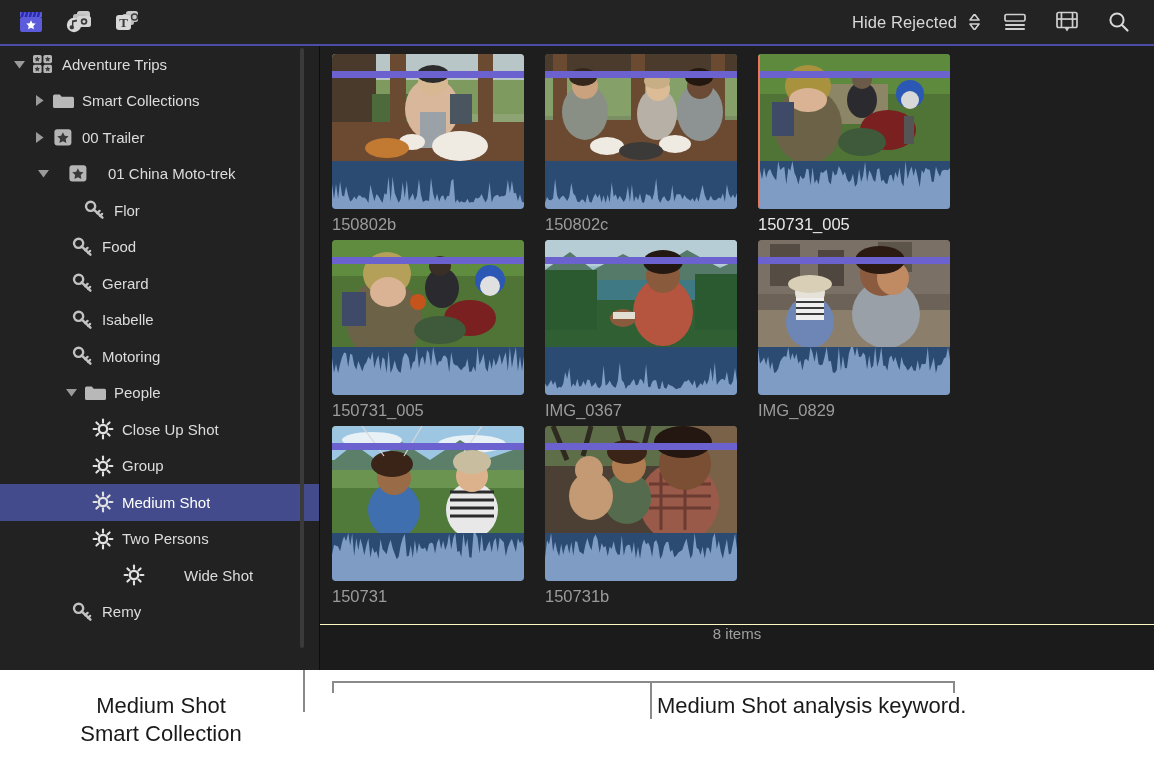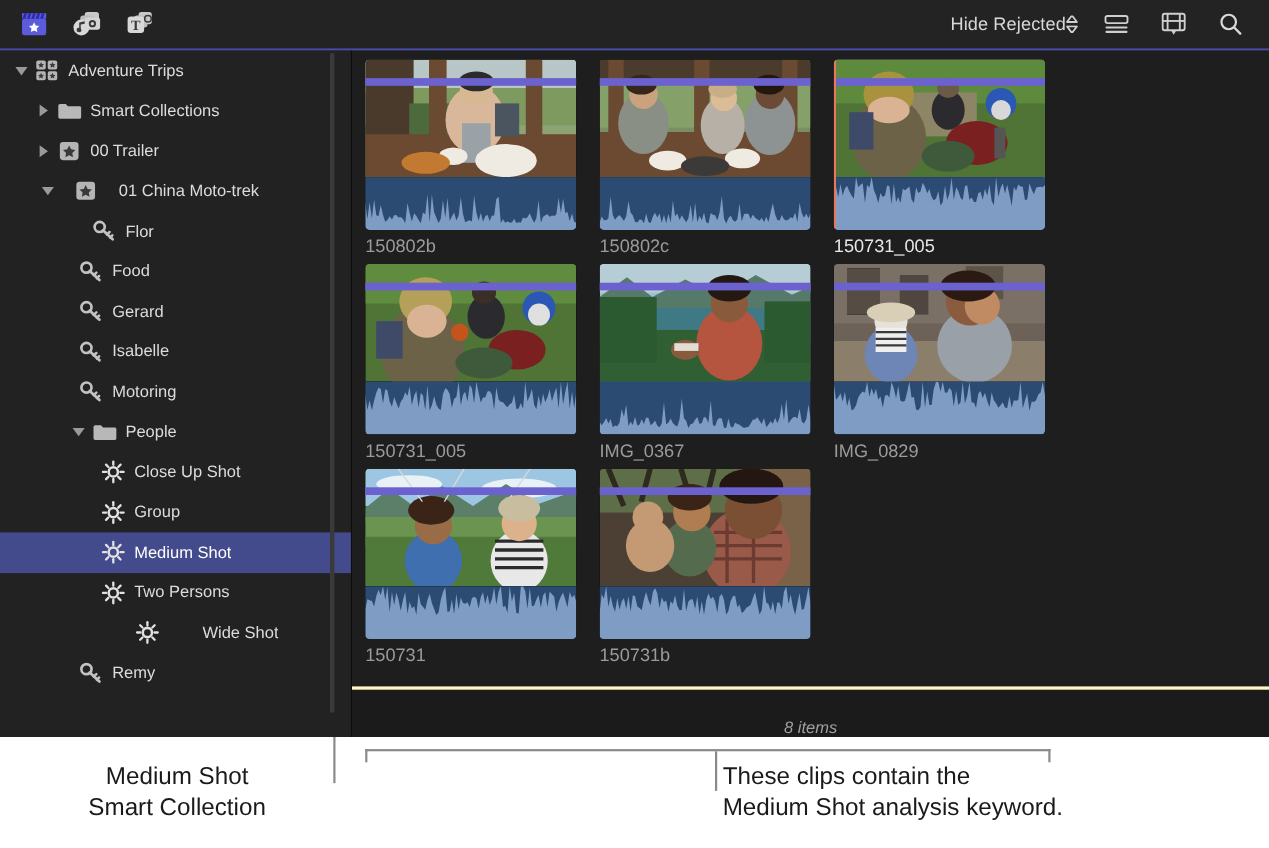--- a/index.html
+++ b/index.html
@@ -29,21 +29,21 @@
   .tb-right {
     margin-left: auto; display: flex; align-items: center;
     gap: 18px; padding-right: 18px;
   }
   .tb-icon {
     width: 34px; height: 30px;
     display: flex; align-items: center; justify-content: center;
     cursor: pointer;
   }
   .hide-rejected {
-    display: flex; align-items: center; gap: 0;
+    display: flex; align-items: center; gap: 12px;
     color: #d8d8d8; font-size: 16.5px; cursor: pointer;
     letter-spacing: .1px;
   }
   .stepper { display: flex; flex-direction: column; gap: 2px; }
   .stepper svg { display: block; }
 
   
   .sidebar {
     position: absolute; left: 0; top: 46px; width: 320px; height: 624px;
     background: #222222;
@@ -118,23 +118,23 @@
   .audio svg { display: block; width: 100%; height: 100%; }
   .clip-name {
     margin-top: 6px; color: #9b9b9b; font-size: 16.5px;
     white-space: nowrap; overflow: hidden; text-overflow: ellipsis;
   }
   .clip.selected .clip-name { color: #e8e8e8; }
 
   .items-bar {
     position: absolute; left: 0; bottom: 0; width: 834px; height: 46px;
     background: #1b1b1b;
-    border-top: 3px solid #fef9c3;
-    display: flex; align-items: flex-end; justify-content: center;
-    color: #a0a0a0; font-size: 15px; font-style: italic;
+    border-top: 1px solid #fef9c3;
+    display: flex; align-items: flex-start; justify-content: center;
+    color: #a0a0a0; font-size: 15px;
   }
 
   
   .annot-area {
     position: absolute; left: 0; top: 670px; width: 1154px; height: 101px;
     background: #ffffff;
   }
   .annot-text {
     position: absolute; color: #1a1a1a; font-size: 22px; line-height: 28px;
   }
@@ -744,18 +744,17 @@
     <div class="leader-left"></div>
     <div class="bracket"></div>
     <div class="bracket-stem"></div>
 
     <div class="annot-text annot-left">
       <div>Medium Shot</div>
       <div>Smart Collection</div>
     </div>
 
     <div class="annot-text annot-right">
-      <div>These clips contain the</div>
       <div>Medium Shot analysis keyword.</div>
     </div>
   </div>
 
 </div>
 
 </body></html>

